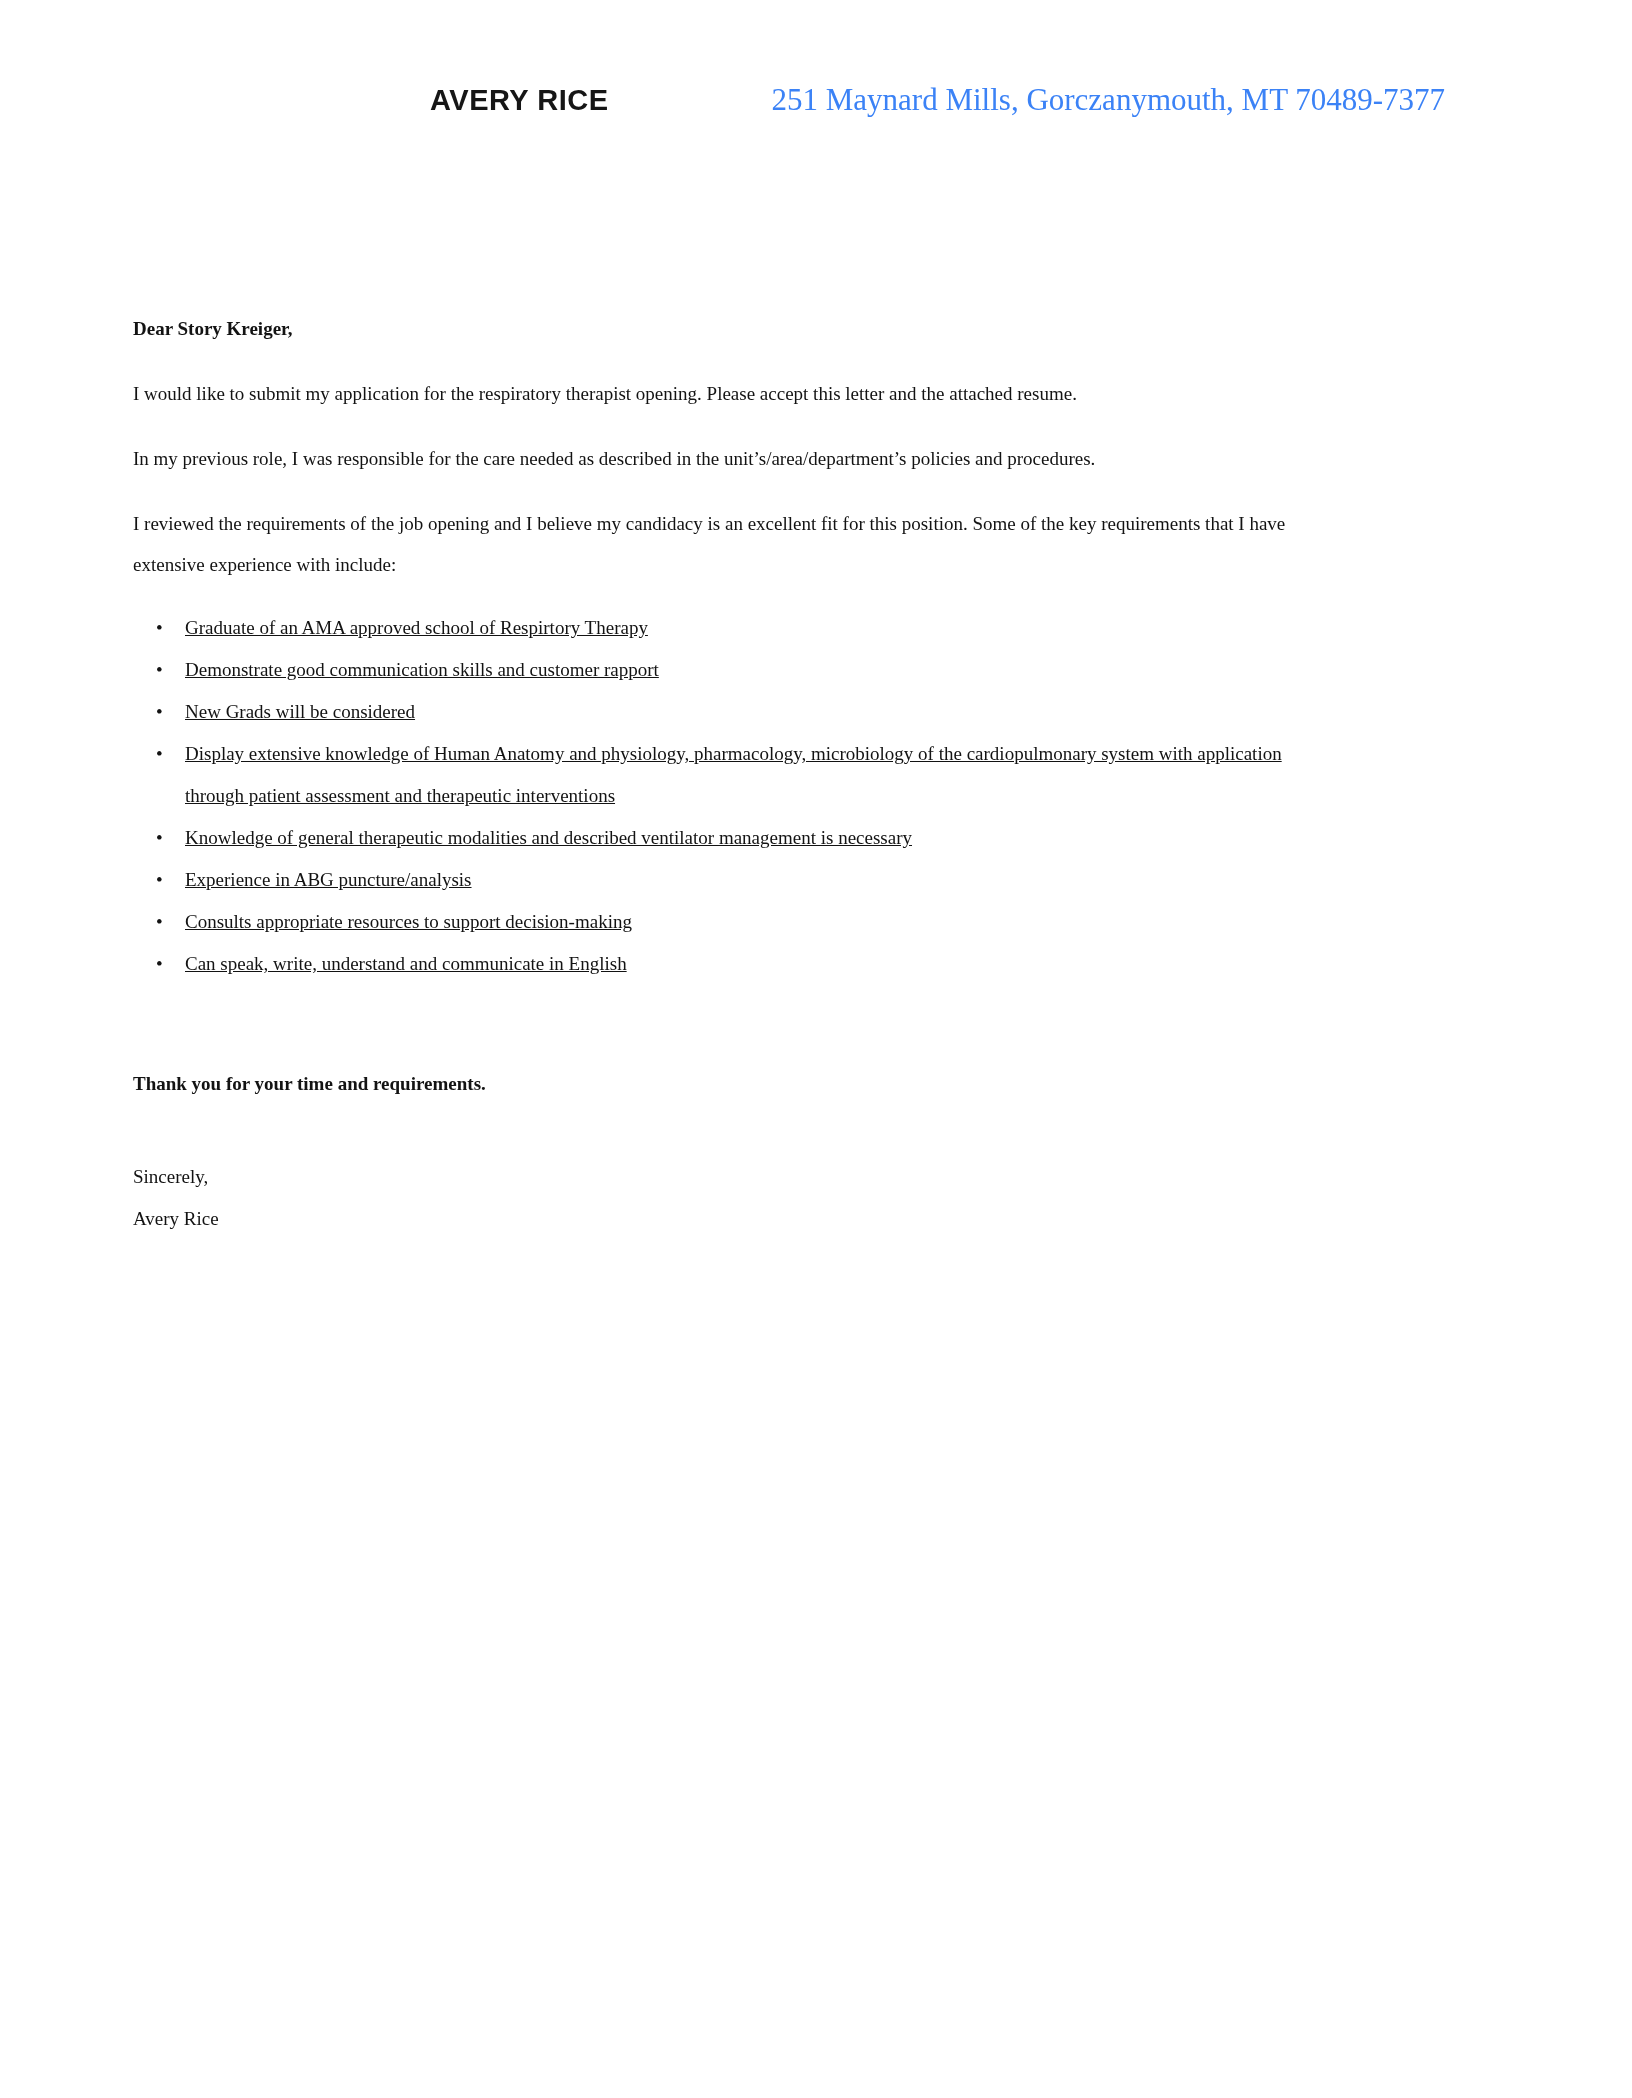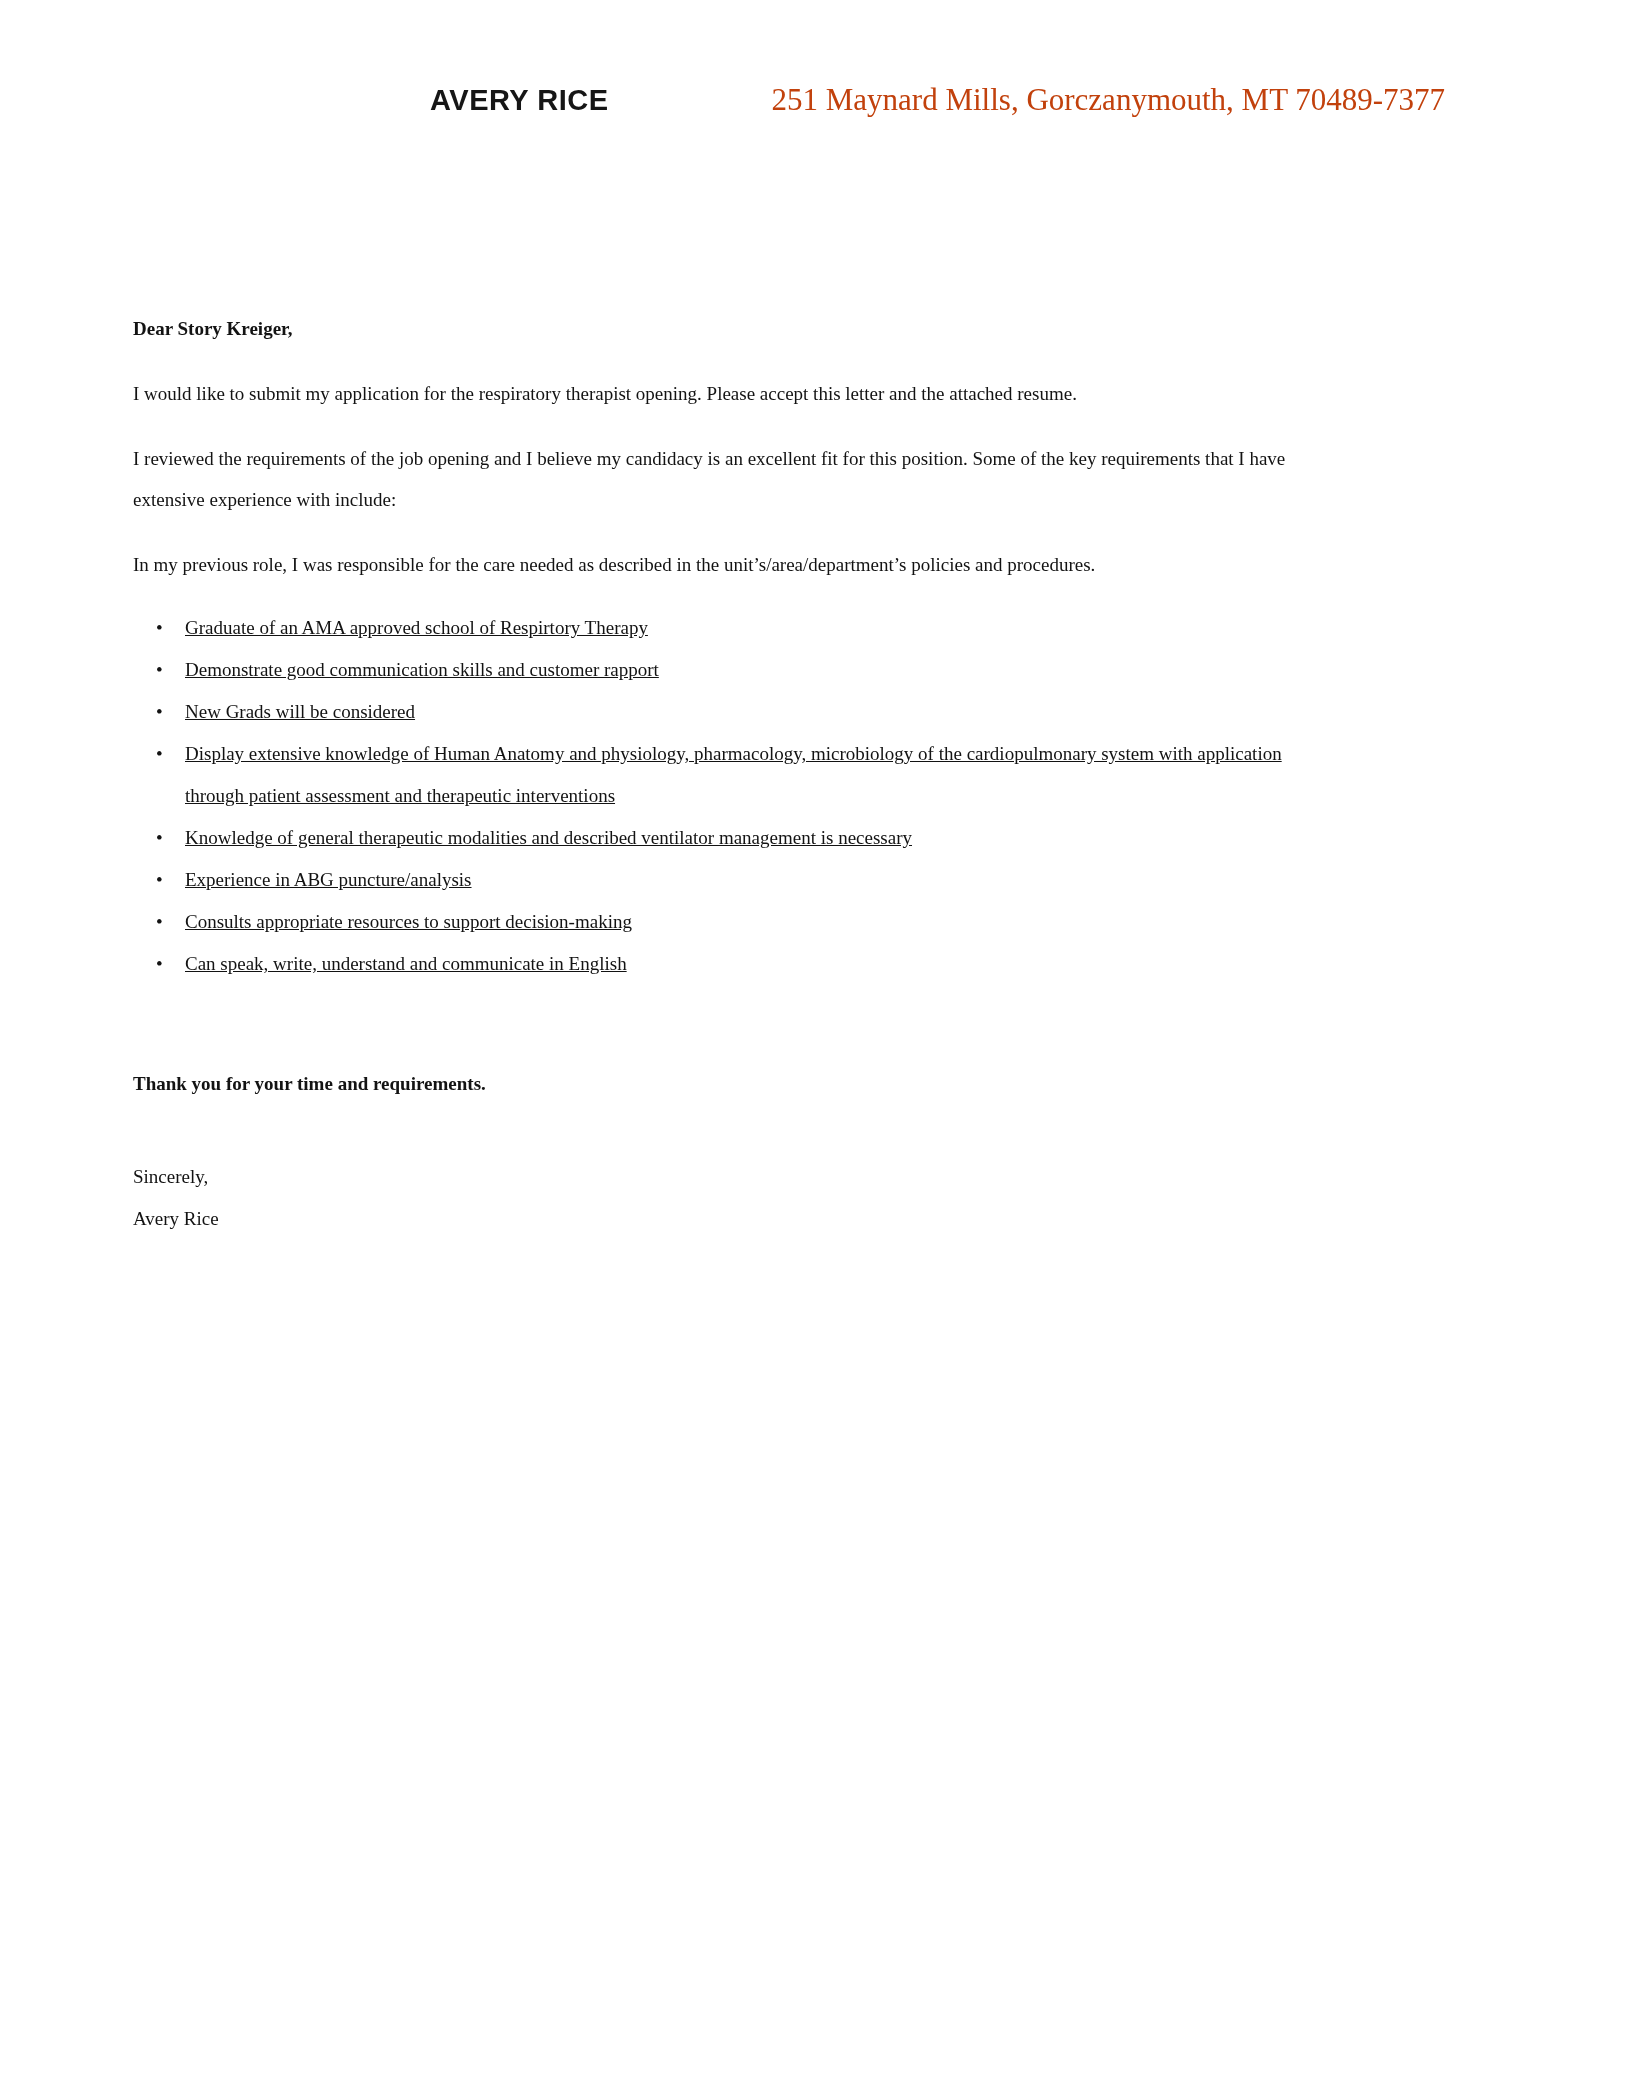--- a/index.html
+++ b/index.html
@@ -28,21 +28,21 @@
     font-weight: 700;
     font-size: 29px;
     line-height: 32px;
     letter-spacing: 0.5px;
     color: #161616;
   }
   .sender-address {
     font-size: 31px;
     line-height: 32px;
     margin-left: 163px;
-    color: #c2410c;
+    color: #3b82f6;
   }
   main.letter-body {
     margin: 0 154px 0 133px;
     font-size: 19px;
     line-height: 41px;
   }
   .salutation {
     font-weight: 700;
     margin: 192px 0 0 0;
   }
@@ -83,23 +83,23 @@
     <span class="sender-name">AVERY RICE</span>
     <span class="sender-address">251 Maynard Mills, Gorczanymouth, MT 70489-7377</span>
   </header>
 
   <main class="letter-body">
 
     <p class="salutation">Dear Story Kreiger,</p>
 
     <p class="para">I would like to submit my application for the respiratory therapist opening. Please accept this letter and the attached resume.</p>
 
+    <p class="para">In my previous role, I was responsible for the care needed as described in the unit’s/area/department’s policies and procedures.</p>
+
     <p class="para">I reviewed the requirements of the job opening and I believe my candidacy is an excellent fit for this position. Some of the key requirements that I have extensive experience with include:</p>
-
-    <p class="para">In my previous role, I was responsible for the care needed as described in the unit’s/area/department’s policies and procedures.</p>
 
     <ul class="requirements">
       <li>Graduate of an AMA approved school of Respirtory Therapy</li>
       <li>Demonstrate good communication skills and customer rapport</li>
       <li>New Grads will be considered</li>
       <li>Display extensive knowledge of Human Anatomy and physiology, pharmacology, microbiology of the cardiopulmonary system with application through patient assessment and therapeutic interventions</li>
       <li>Knowledge of general therapeutic modalities and described ventilator management is necessary</li>
       <li>Experience in ABG puncture/analysis</li>
       <li>Consults appropriate resources to support decision-making</li>
       <li>Can speak, write, understand and communicate in English</li>

